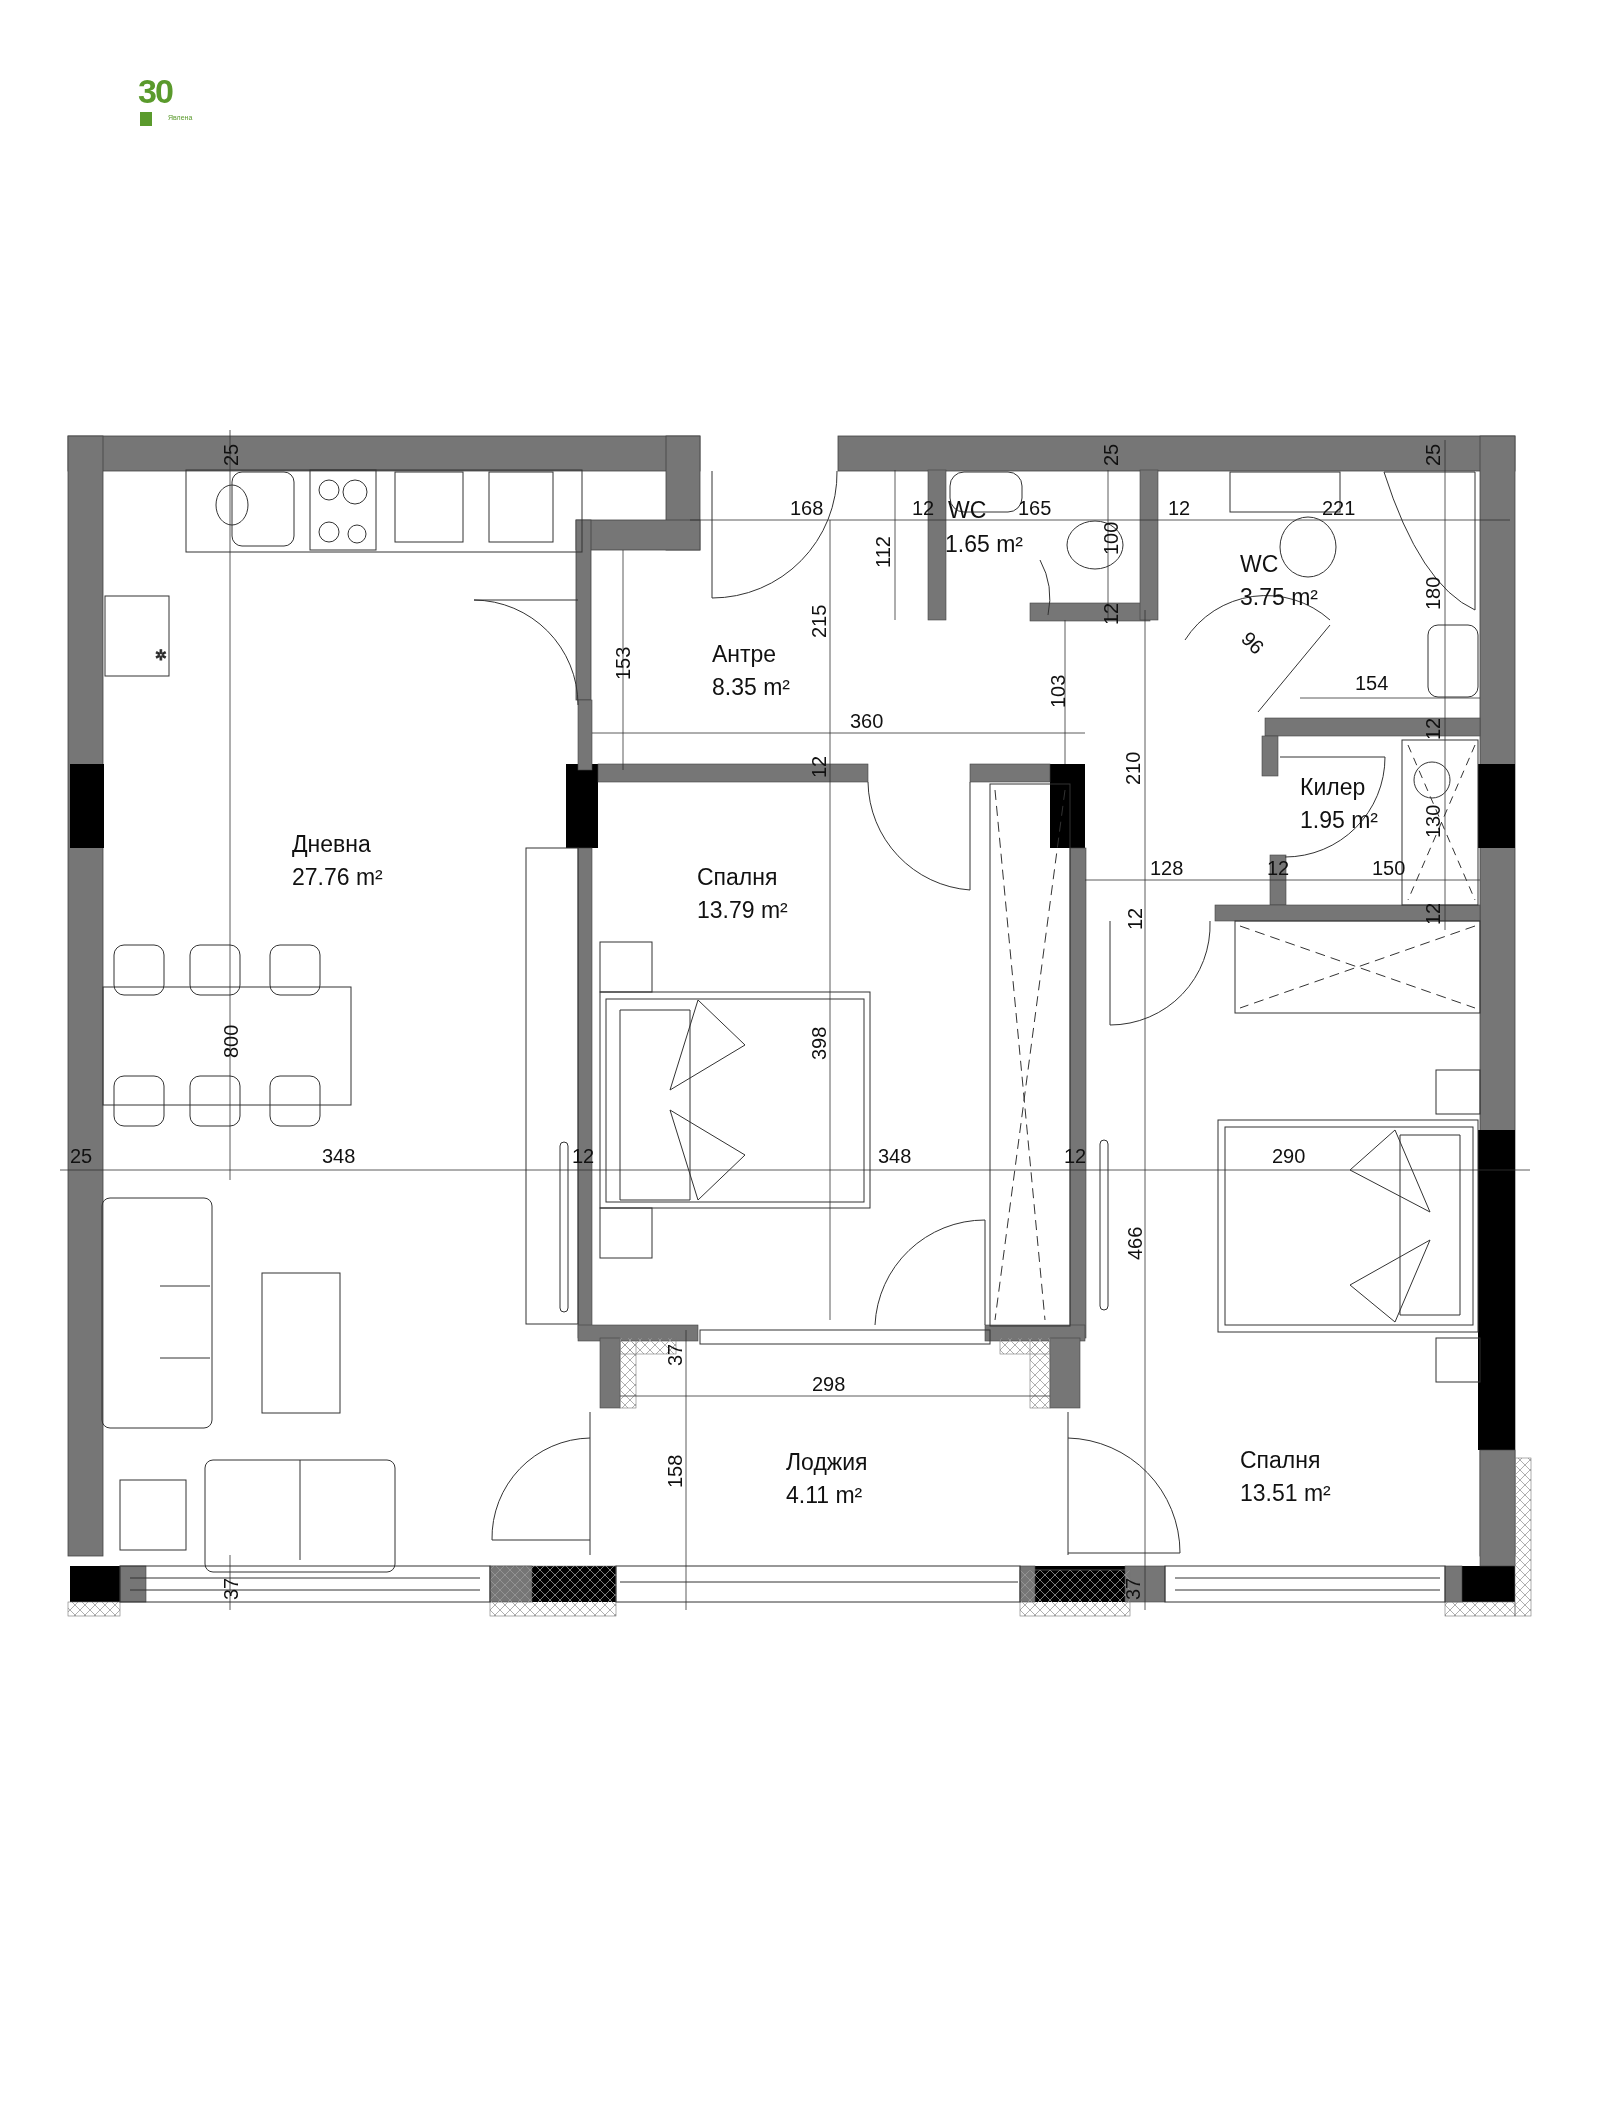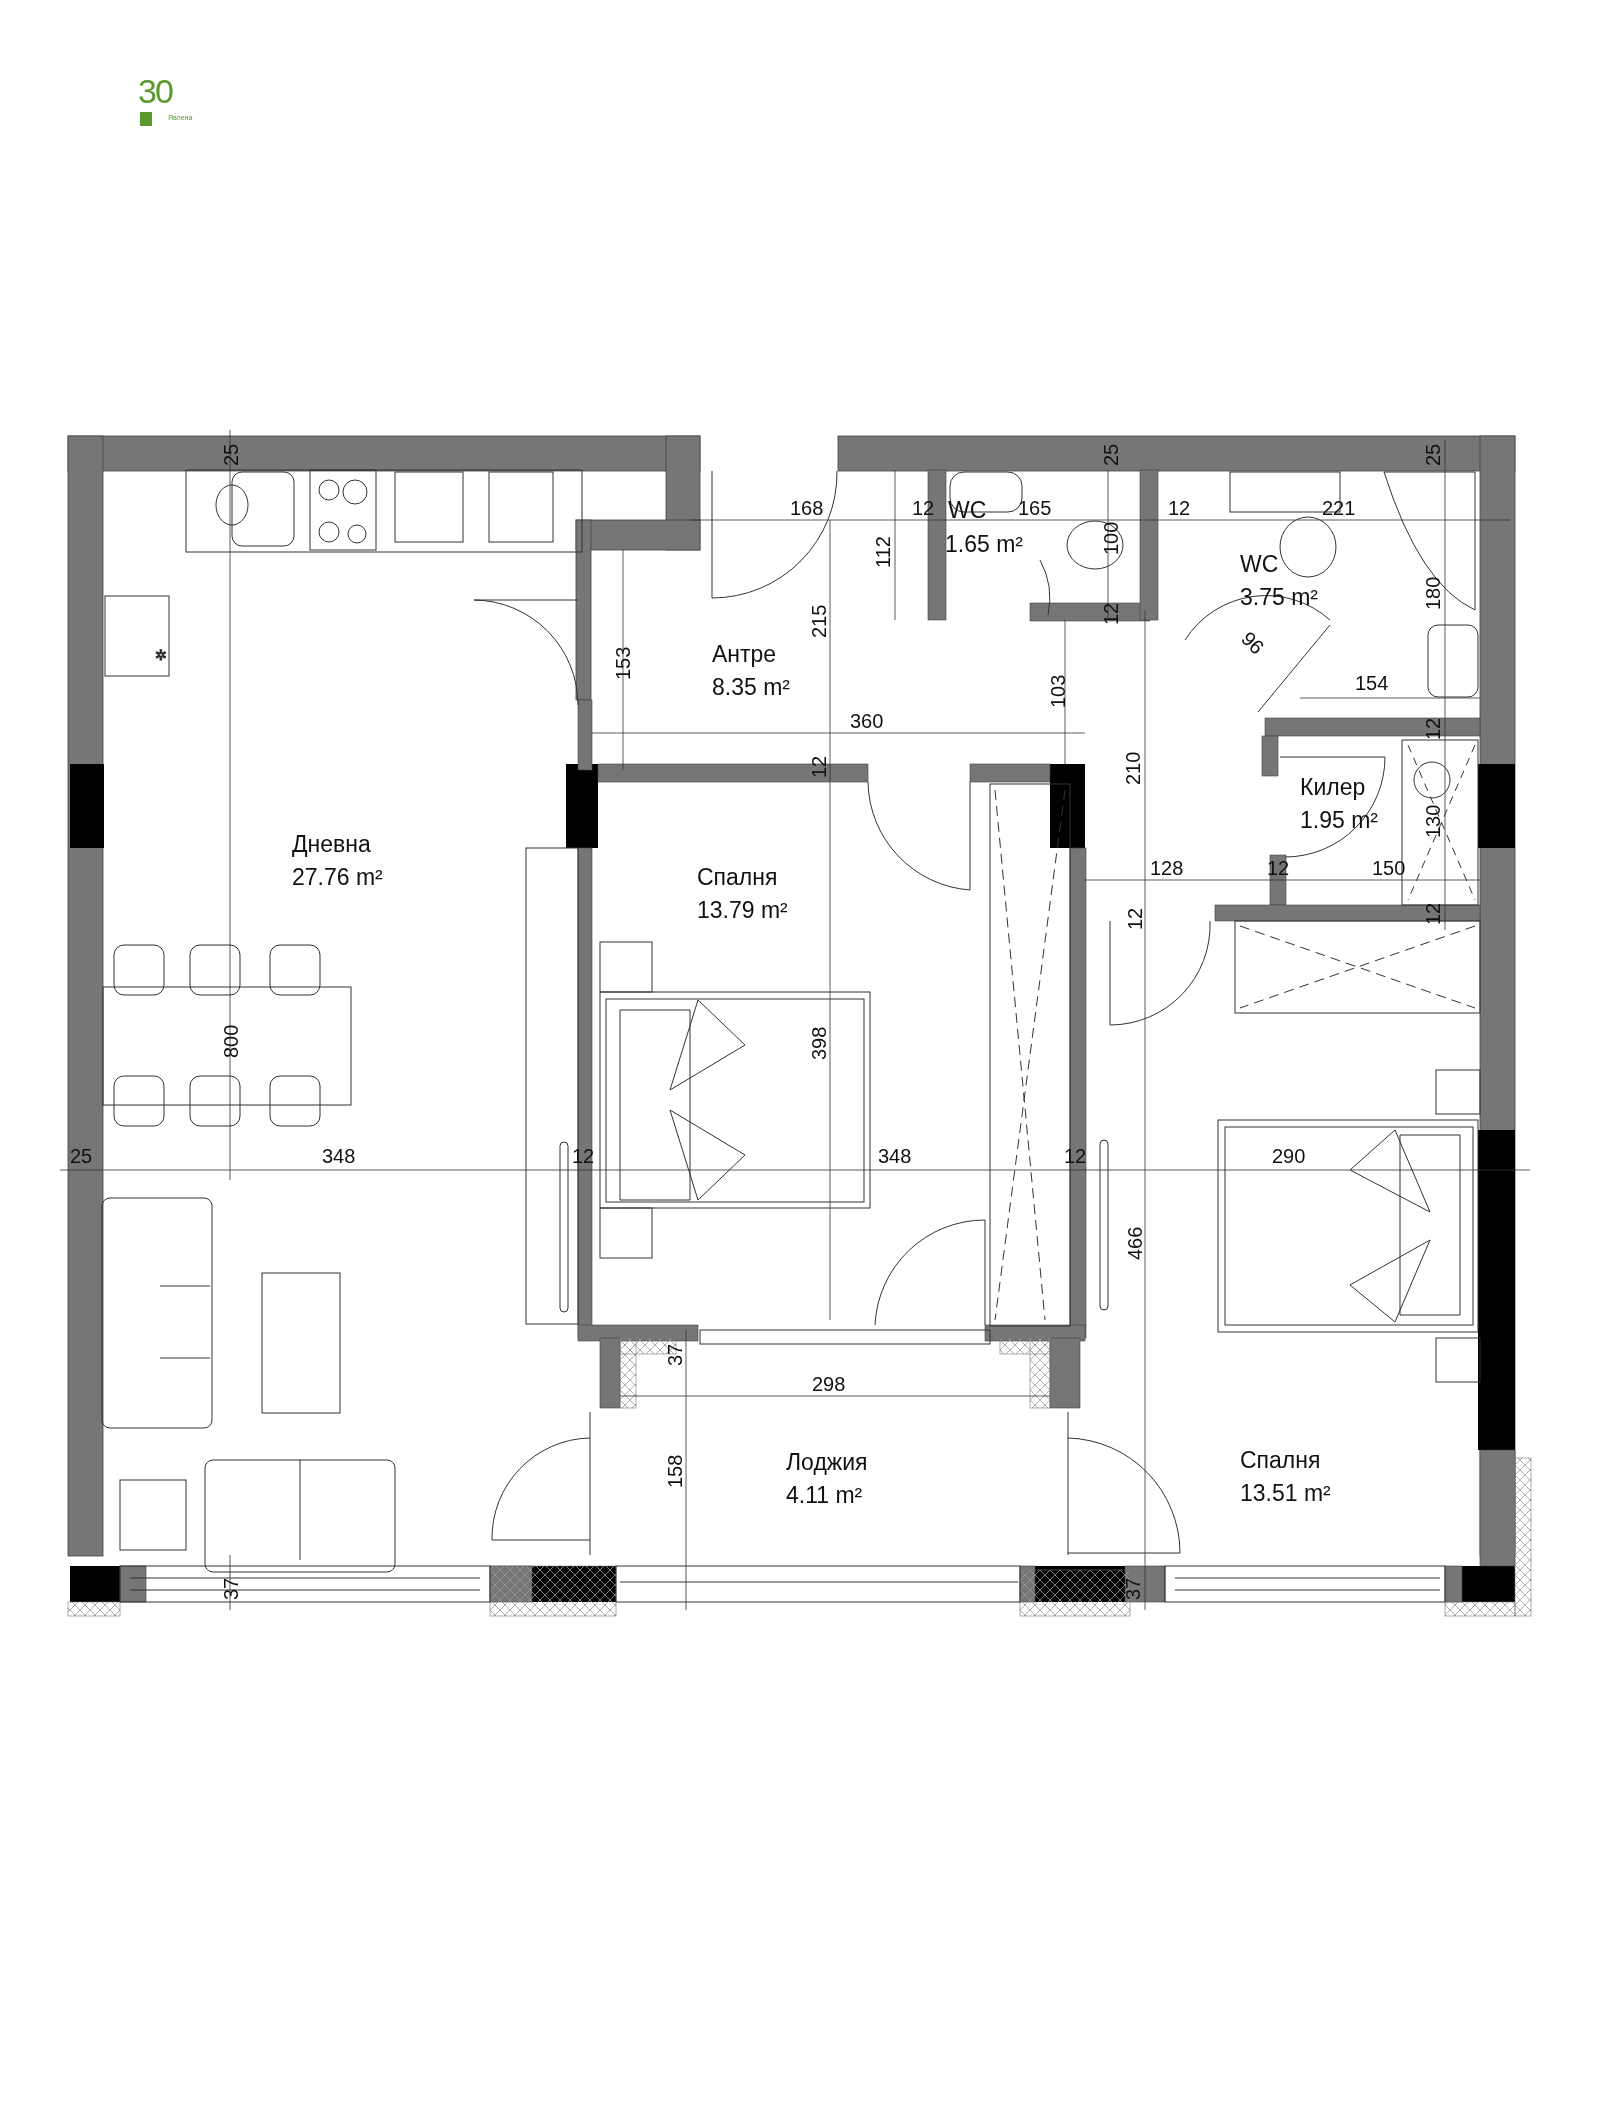--- a/index.html
+++ b/index.html
@@ -1,18 +1,18 @@
 <!DOCTYPE html>
 <html><head>
 <meta charset="utf-8">
 <style>
   html, body { margin: 0; padding: 0; background: #ffffff; }
   body { width: 1600px; height: 2108px; position: relative; overflow: hidden; font-family: "Liberation Sans", sans-serif; }
   #logo { position: absolute; left: 138px; top: 74px; width: 64px; height: 56px; }
-  #logo .big { position: absolute; left: 0; top: 0; font-size: 34px; font-weight: normal; color: #5a9a2c; letter-spacing: -2px; line-height: 34px; }
+  #logo .big { position: absolute; left: 0; top: 0; font-size: 34px; font-weight: bold; color: #5a9a2c; letter-spacing: -2px; line-height: 34px; }
   #logo .sub { position: absolute; left: 30px; top: 40px; font-size: 7px; color: #5a9a2c; }
   #logo .mark { position: absolute; left: 2px; top: 38px; width: 12px; height: 14px; background: #5a9a2c; }
   #plan { position: absolute; left: 0; top: 0; }
   svg text { font-family: "Liberation Sans", sans-serif; fill: #111; }
   .room-name { font-size: 23px; }
   .room-area { font-size: 23px; }
   .dim { font-size: 20px; }
 </style>
 </head>
 <body>

